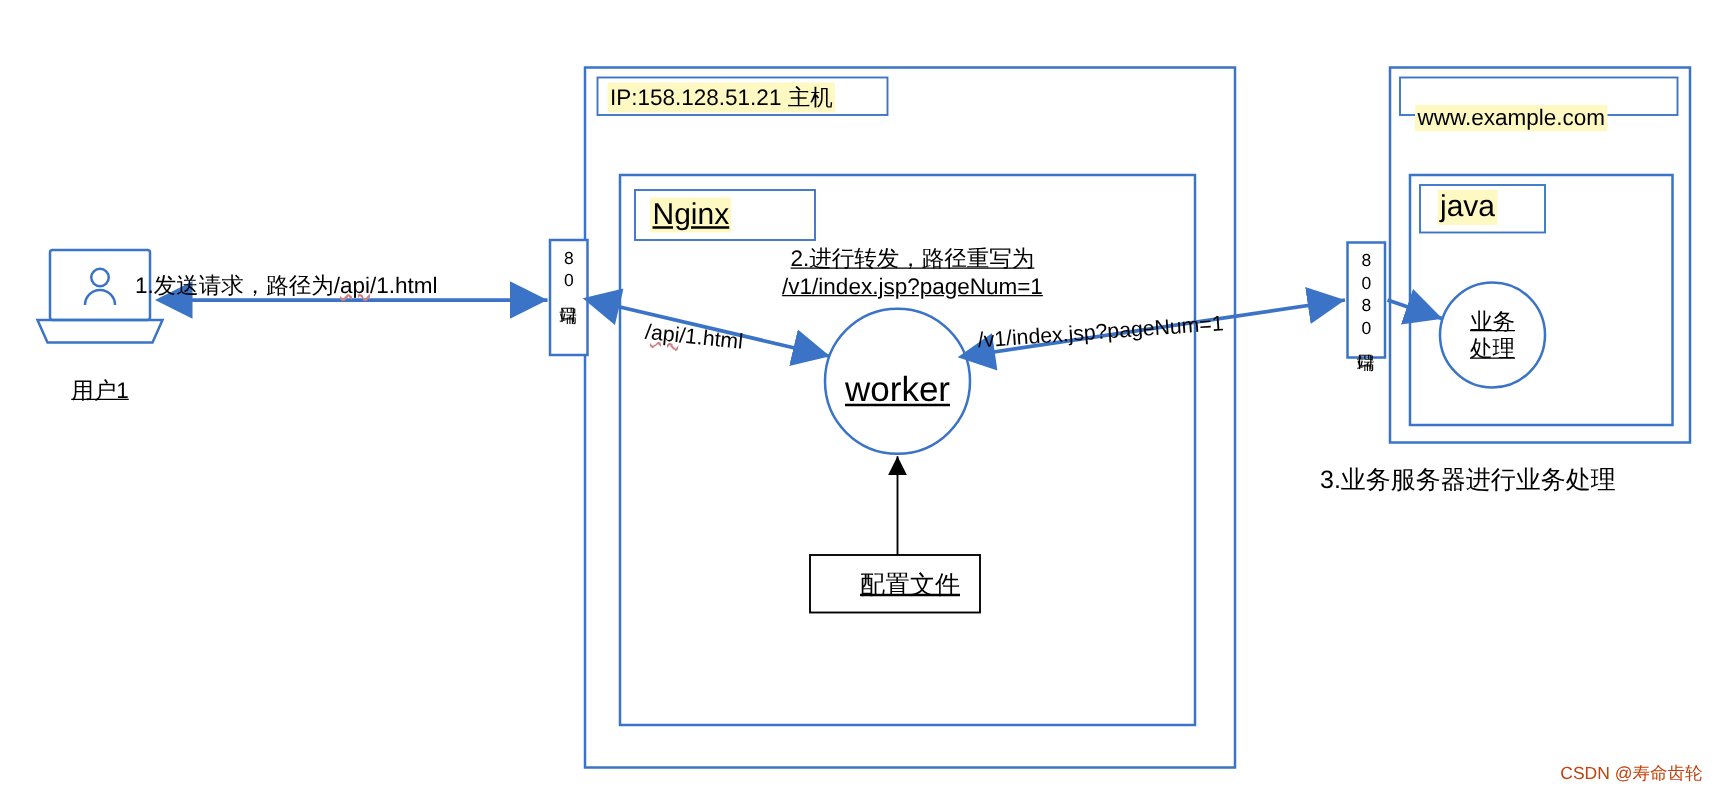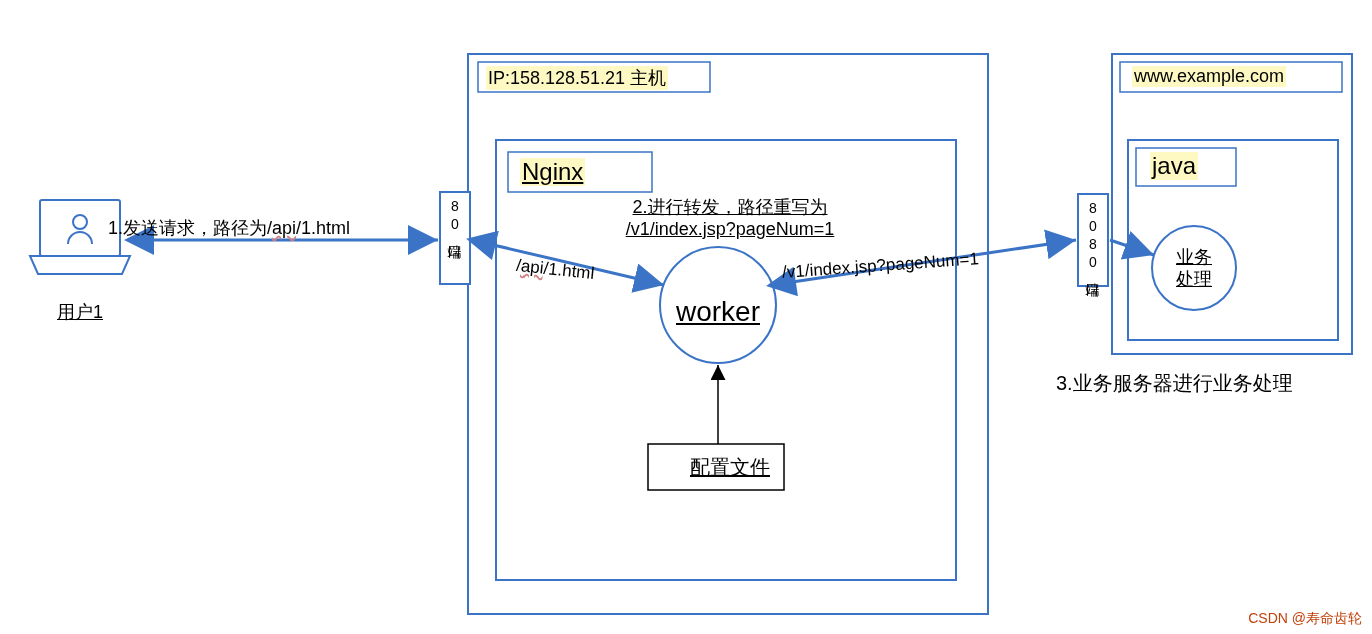--- a/index.html
+++ b/index.html
@@ -121,27 +121,27 @@
   <div>2.进行转发，路径重写为</div>
   <div>/v1/index.jsp?pageNum=1</div>
 </div>
 
 <div class="label" style="left:516px; top:260px; font-size:17px; transform:rotate(6deg);">
   /<span class="underline-red">api</span>/1.html
 </div>
 
 <div class="label center" style="left:668px; top:296px; width:100px; font-size:28px;">worker</div>
 
-<div class="label center" style="left:650px; top:454px; width:120px; font-size:20px;text-align:right;">配置文件</div>
+<div class="label center" style="left:668px; top:454px; width:120px; font-size:20px;">配置文件</div>
 
 <div class="label" style="left:782px; top:256px; font-size:17px; transform:rotate(-4deg);">/v1/index.jsp?pageNum=1</div>
 
 <div class="label vlabel" style="left:1084px; top:200px;">8080端口</div>
 
-<div class="box-title" style="left:1132px; top:66px; font-size:18px;text-align:center;">www.example.com</div>
+<div class="box-title" style="left:1132px; top:84px; font-size:18px;text-align:center;">www.example.com</div>
 
 <div class="box-title" style="left:1150px; top:152px; font-size:24px;text-align:right;">java</div>
 
 <div class="label center" style="left:1156px; top:246px; width:76px; font-size:18px; line-height:22px;">
   <div>业务</div>
   <div>处理</div>
 </div>
 
 <div class="label" style="left:1056px; top:370px; font-size:20px;">3.业务服务器进行业务处理</div>
 

